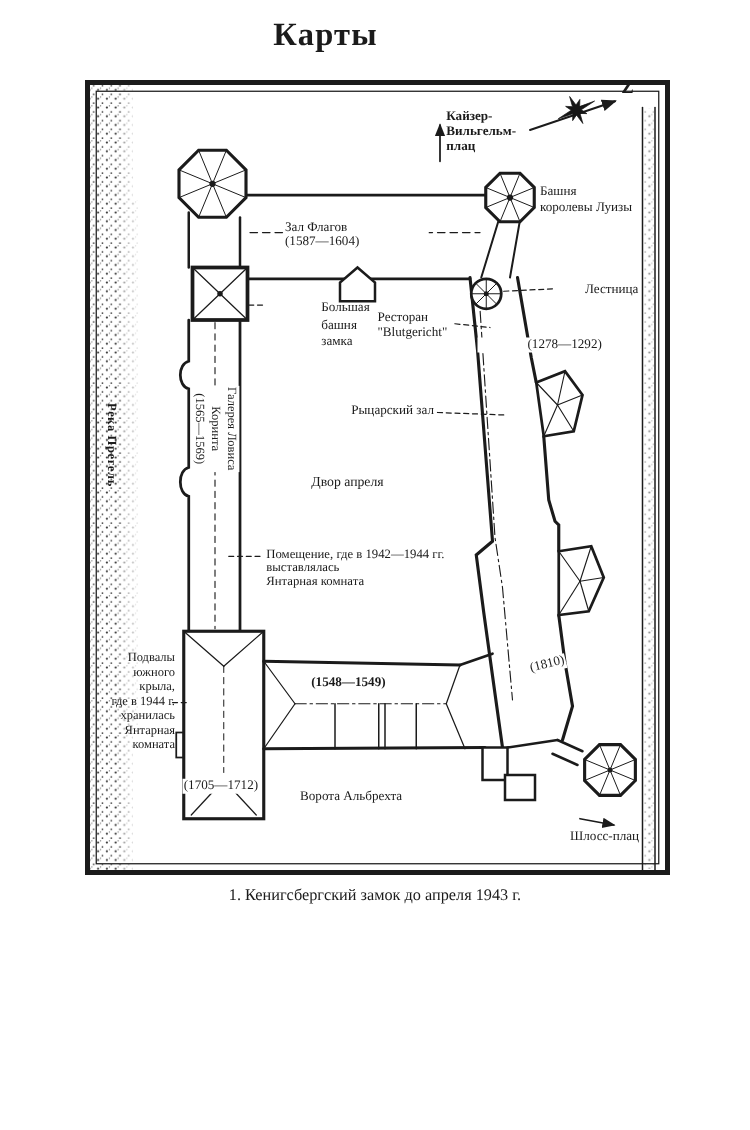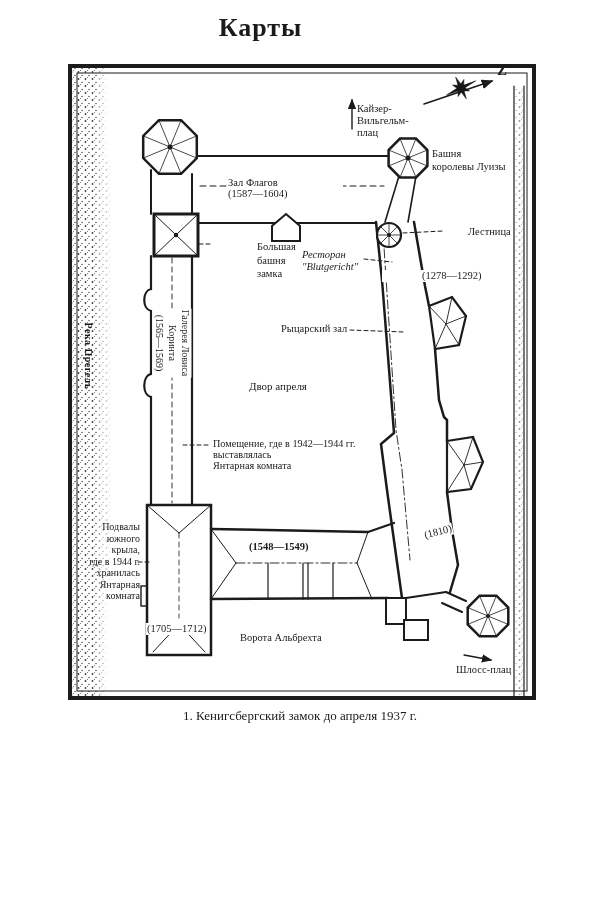--- a/index.html
+++ b/index.html
@@ -15,27 +15,27 @@
   .caption {
     position:absolute; top:708px; left:0; width:600px; text-align:center;
     font-size:13px;
   }
   .lbl {
     position:absolute; font-size:10.5px; line-height:12px;
     white-space:pre-line; width:max-content; color:#1b1b1b;
   }
   .bg { background:#ffffff; padding:0 1px; }
   .ctr { text-align:left; }
-  .kaiser { left:357px; top:103px; line-height:12px; }
+  .kaiser { left:357px; top:88px; line-height:12px;font-weight:bold; }
   .compassZ { left:497px; top:64px; font-size:15px; font-weight:bold; }
   .louise { left:432px; top:148px; line-height:12.5px; }
   .flags { left:227px; top:177px; width:114px; line-height:11px; }
   .bigtower { left:215px; top:240px; line-height:13.5px;margin-left:42px; }
   .stairs { left:468px; top:226px; }
-  .restaurant { left:302px; top:249px; width:62px; line-height:11.5px;font-style:italic; }
+  .restaurant { left:302px; top:249px; width:62px; line-height:11.5px; }
   .y1278 { left:382px; top:270px;padding-left:40px; }
   .knights { left:281px; top:323px; }
   .gallery {
     left:172px; top:343px; transform:translate(-50%,-50%) rotate(90deg);
     font-size:10px; line-height:13px; text-align:center;
   }
   .courtyard { left:249px; top:380px; font-size:11px; }
   .amber { left:213px; top:438px; font-size:10.2px; line-height:11px; }
   .basements { left:80px; top:521px; width:60px; text-align:right; font-size:10px; line-height:11.5px; }
   .y1548 { left:248px; top:541px;font-weight:bold; }
@@ -267,13 +267,13 @@
 хранилась
 Янтарная
 комната</div>
 <div class="lbl y1548 bg">(1548—1549)</div>
 <div class="lbl y1810 bg">(1810)</div>
 <div class="lbl y1705 bg">(1705—1712)</div>
 <div class="lbl albrecht">Ворота Альбрехта</div>
 <div class="lbl schloss">Шлосс-плац</div>
 <div class="lbl river">Река Прегель</div>
 
-<div class="caption">1. Кенигсбергский замок до апреля 1937 г.</div>
+<div class="caption">1. Кенигсбергский замок до апреля 1943 г.</div>
 
 </body></html>

